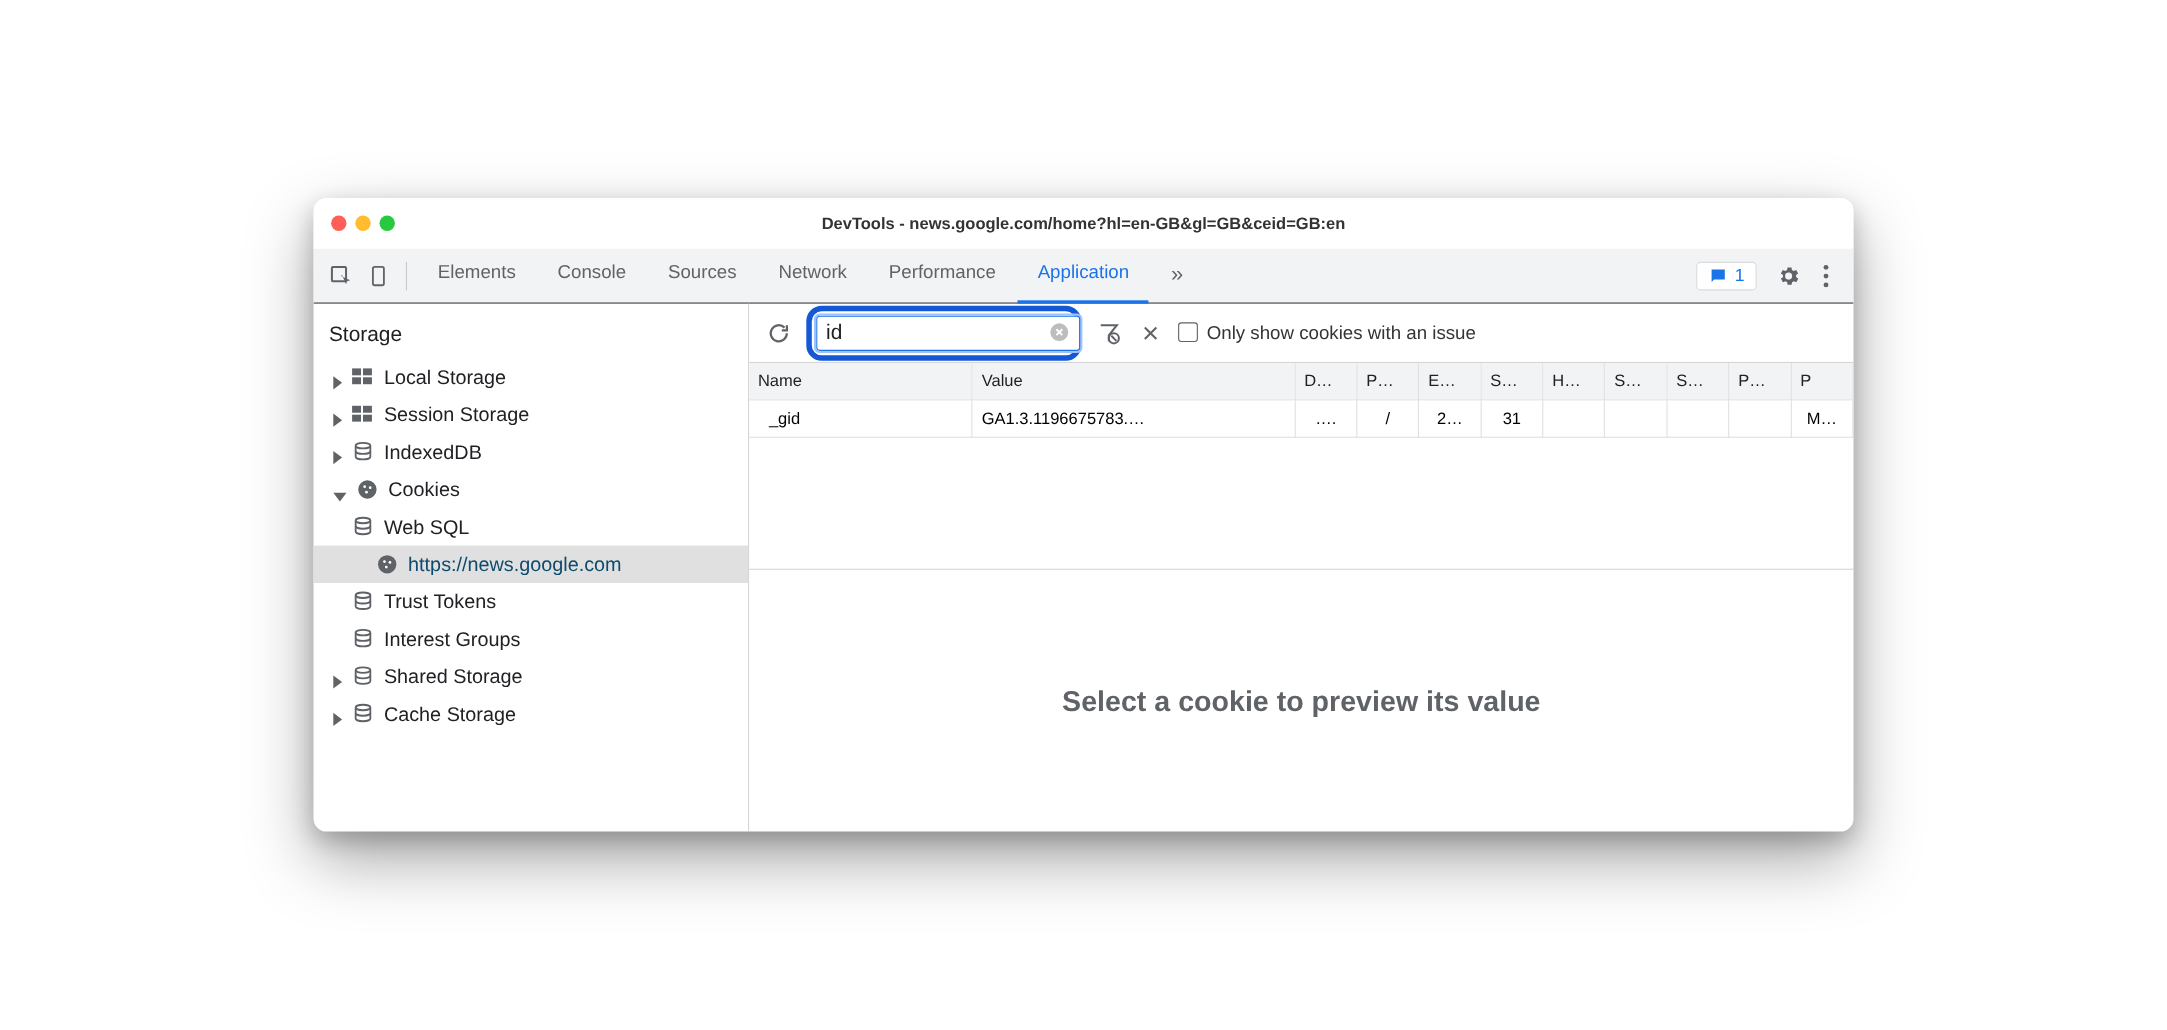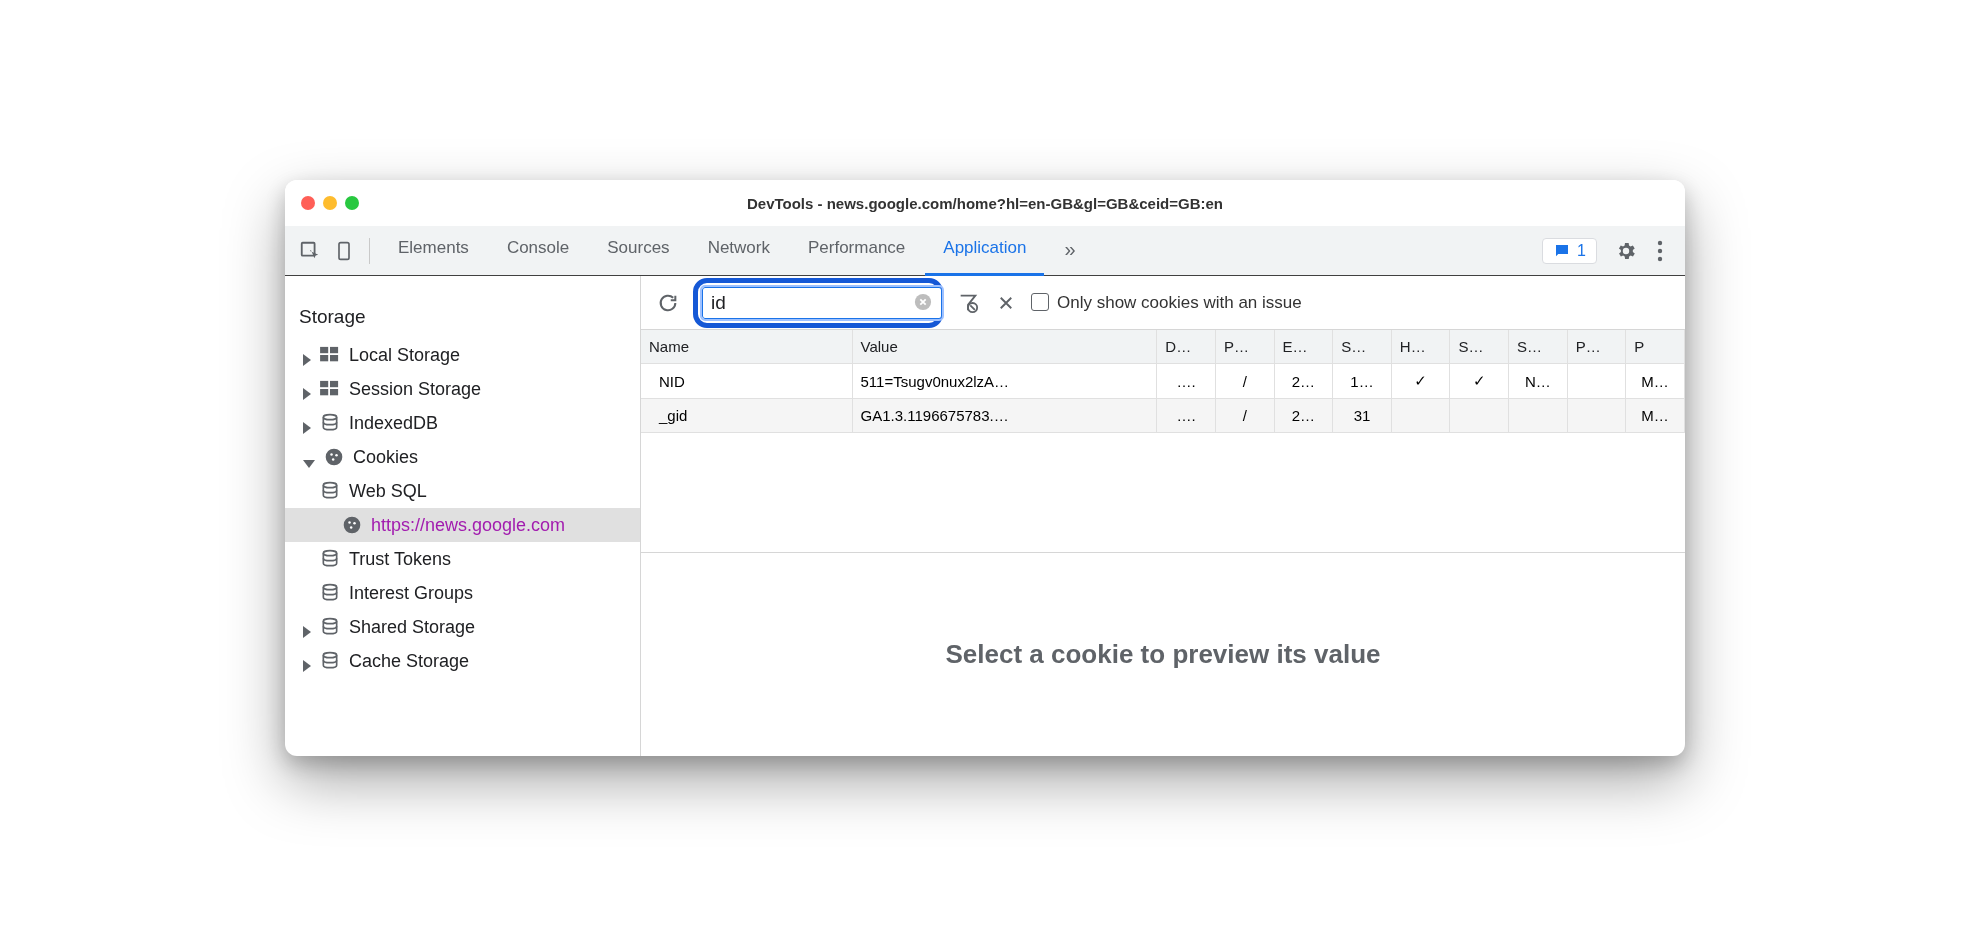--- a/index.html
+++ b/index.html
@@ -60,42 +60,42 @@
 .tab.active { color:#1a73e8; border-bottom-color:#1a73e8; }
 .tabbar .spacer { flex:1; }
 .issues-badge {
   display:flex; align-items:center; gap:6px; background:#fff;
   border:1px solid #dadce0; border-radius:4px; padding:3px 10px;
   color:#1a73e8; font-size:16px; cursor:pointer;
 }
 .issues-badge svg { fill:#1a73e8; }
 .content { display:flex; height: 480px; }
 .sidebar {
-  width: 356px; border-right:1px solid #d6d6d6;
-  padding: 24px 0; overflow-y:auto;
+  width: 396px; border-right:1px solid #d6d6d6;
+  padding: 12px 0; overflow-y:auto;
 }
 .sidebar-heading {
   font-size: 19px; color:#202124; padding: 6px 14px 10px;
 }
 .tree-item {
   display:flex; align-items:flex-end; gap:8px;
   padding: 6px 10px 6px 18px; font-size:18px; color:#202124;
   cursor:pointer; white-space:nowrap;
 }
 .tree-item .arrow {
   width:0; height:0; border-style:solid; border-width:6px 0 6px 8px;
   border-color: transparent transparent transparent #5f6368;
 }
 .tree-item .arrow.down {
   border-width:8px 6px 0 6px;
   border-color: #5f6368 transparent transparent transparent;
 }
 .tree-item .no-arrow { width:8px; }
 .tree-child { padding-left: 56px; }
-.tree-item.selected { background:#e0e0e0; color:#a21caf; }
+.tree-item.selected { background:#e0e0e0; color:#0c4a6e; }
 .icon-storage, .icon-db, .icon-cookie {
   width:22px; height:22px; display:inline-flex; align-items:center; justify-content:center;
 }
 .main { flex:1; display:flex; flex-direction:column; }
 .toolbar {
   height:54px; display:flex; align-items:center; gap:12px;
   padding: 0 14px; border-bottom:1px solid #d6d6d6;
 }
 .tool-icon { width:26px; height:26px; display:flex; align-items:center; justify-content:center; color:#5f6368; cursor:pointer; }
 .filter-wrap {
@@ -367,33 +367,20 @@
                 <th>S…</th>
                 <th>H…</th>
                 <th>S…</th>
                 <th>S…</th>
                 <th>P…</th>
                 <th>P</th>
               </tr>
             </thead>
           <tbody id="tbody">
               <tr>
-                <td style="padding-left: 18px;">NID</td>
-                <td>511=Tsugv0nux2lzA…</td>
-                <td class="center">….</td>
-                <td class="center">/</td>
-                <td class="center">2…</td>
-                <td class="center">1…</td>
-                <td class="center">✓</td>
-                <td class="center">✓</td>
-                <td class="center">N…</td>
-                <td class="center"></td>
-                <td class="center">M…</td>
-              </tr>
-              <tr>
                 <td style="padding-left: 18px;">_gid</td>
                 <td>GA1.3.1196675783.…</td>
                 <td class="center">….</td>
                 <td class="center">/</td>
                 <td class="center">2…</td>
                 <td class="center">31</td>
                 <td class="center"></td>
                 <td class="center"></td>
                 <td class="center"></td>
                 <td class="center"></td>

